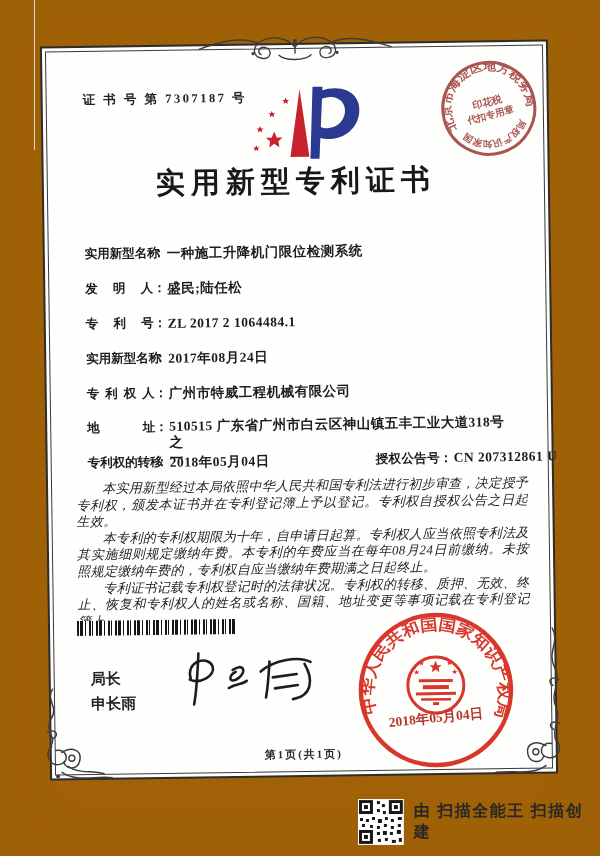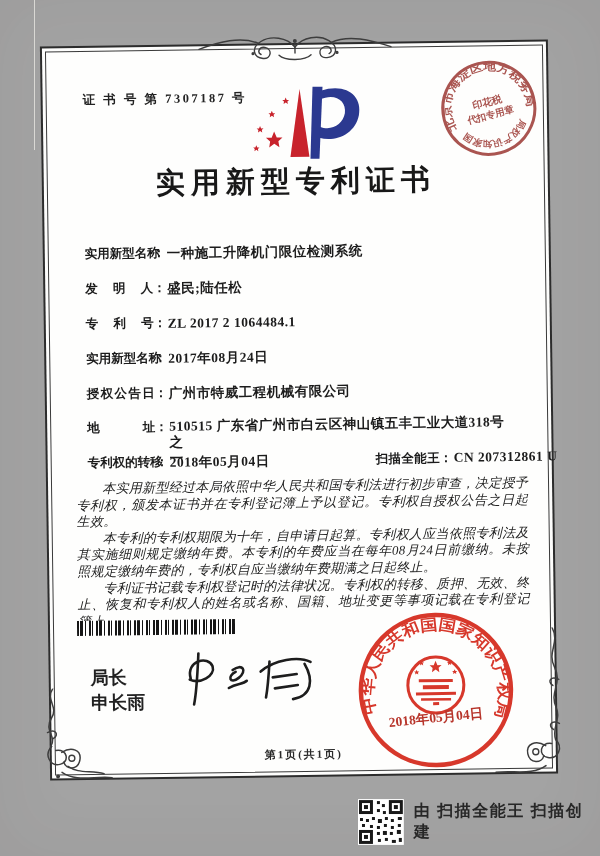--- a/index.html
+++ b/index.html
@@ -1,18 +1,18 @@
 <!DOCTYPE html>
 <html><head>
 <meta charset="utf-8">
 <style>
   * { margin:0; padding:0; box-sizing:border-box; }
   html,body { background:#ffffff; }
   body { font-family:"Liberation Serif","DejaVu Serif",serif; color:#1c1c1c; }
-  .stage { position:relative; width:600px; height:856px; background:#a3a3a3; overflow:hidden;
+  .stage { position:relative; width:600px; height:856px; background:#a16207; overflow:hidden;
            box-shadow: inset 0 0 70px rgba(60,55,45,0.06); }
   .photo-edge { position:absolute; left:34px; top:0; width:1px; height:150px; background:#d9d8d4; }
 
   
   .cert { position:absolute; left:50px; top:48px; width:498px; height:724px;
           background:#fefefd; transform:rotate(-0.8deg); transform-origin:50% 50%;
           border:1px solid #3a3a3a; box-shadow: 0 0 0 3px #fdfdfc, 0 0 0 5px #2c2c2c; }
 
   .cert-no { position:absolute; left:36px; top:40px; font-size:12.5px; font-weight:bold;
              letter-spacing:2.5px; color:#232323; }
@@ -40,21 +40,21 @@
   .body-text { position:absolute; left:24px; top:429px; width:452px; font-size:13px;
                line-height:16.6px; font-style:italic; letter-spacing:0.3px; color:#232323; }
   .body-text p { text-indent:2em; text-align:justify; }
 
   .barcode { position:absolute; left:23px; top:569px; width:158px; height:15px;
              background:repeating-linear-gradient(90deg,#161616 0 2px,#fff 2px 3px,#161616 3px 6px,
              #fff 6px 8px,#161616 8px 9px,#fff 9px 12px,#161616 12px 14px,#fff 14px 15px,
              #161616 15px 16px,#fff 16px 19px); }
 
   .signer { position:absolute; left:36px; top:614px; font-family:Liberation Sans, sans-serif;
-            font-size:18px; font-weight:bold; line-height:25px; color:#222; }
+            font-size:15px; font-weight:bold; line-height:25px; color:#222; }
   .signature { position:absolute; left:112px; top:598px; width:160px; height:66px; }
 
   .seal-main { position:absolute; left:300px; top:562px; width:162px; height:162px;
                opacity:.93; mix-blend-mode:multiply; }
 
   .page-num { position:absolute; left:0; top:698px; width:100%; text-align:center;
               font-size:11px; font-weight:bold; letter-spacing:2px; color:#2a2a2a; }
 
   .orn-top { position:absolute; left:149px; top:-16px; width:200px; height:32px; }
   .orn-bl  { position:absolute; left:-14px; bottom:-10px; width:72px; height:96px; }
@@ -154,32 +154,32 @@
       <div class="frow">
         <span class="flabel">发明人</span><span class="fcolon">：</span><span class="fvalue">盛民;陆任松</span>
       </div>
       <div class="frow">
         <span class="flabel">专利号</span><span class="fcolon">：</span><span class="fvalue">ZL 2017 2 1064484.1</span>
       </div>
       <div class="frow">
         <span class="flabel">实用新型名称</span><span class="fcolon">：</span><span class="fvalue">2017年08月24日</span>
       </div>
       <div class="frow">
-        <span class="flabel">授权公告日</span><span class="fcolon">：</span><span class="fvalue">广州市特威工程机械有限公司</span>
+        <span class="flabel">专利权人</span><span class="fcolon">：</span><span class="fvalue">广州市特威工程机械有限公司</span>
       </div>
       <div class="frow addr">
         <span class="flabel">地址</span><span class="fcolon">：</span><span class="fvalue">510515 广东省广州市白云区神山镇五丰工业大道318号之
 一</span>
       </div>
     </div>
 
     <div class="grant-row">
       <span class="flabel">专利权的转移</span><span class="fcolon">：</span><span class="fvalue">2018年05月04日</span>
       <span class="grant-right">
-        <span class="flabel" style="width:64px">扫描全能王</span><span class="fcolon">：</span><span class="fvalue">CN 207312861 U</span>
+        <span class="flabel" style="width:64px">授权公告号</span><span class="fcolon">：</span><span class="fvalue">CN 207312861 U</span>
       </span>
     </div>
 
     <div class="body-text">
       <p>本实用新型经过本局依照中华人民共和国专利法进行初步审查，决定授予专利权，颁发本证书并在专利登记簿上予以登记。专利权自授权公告之日起生效。</p>
       <p>本专利的专利权期限为十年，自申请日起算。专利权人应当依照专利法及其实施细则规定缴纳年费。本专利的年费应当在每年08月24日前缴纳。未按照规定缴纳年费的，专利权自应当缴纳年费期满之日起终止。</p>
       <p>专利证书记载专利权登记时的法律状况。专利权的转移、质押、无效、终止、恢复和专利权人的姓名或名称、国籍、地址变更等事项记载在专利登记簿上。</p>
     </div>
 
     <div class="barcode"></div>

